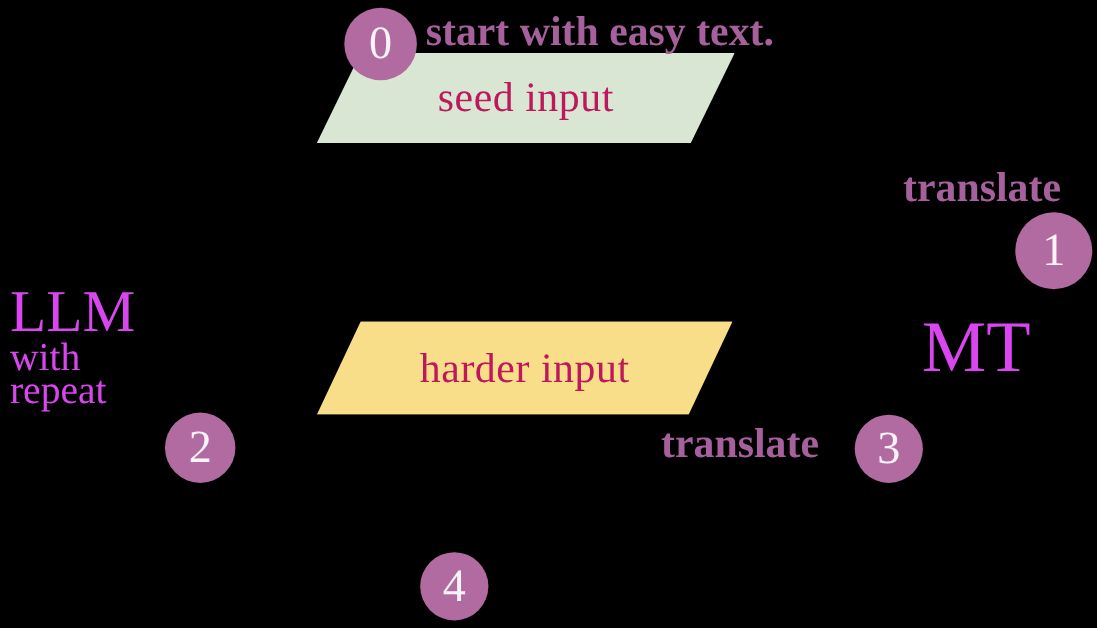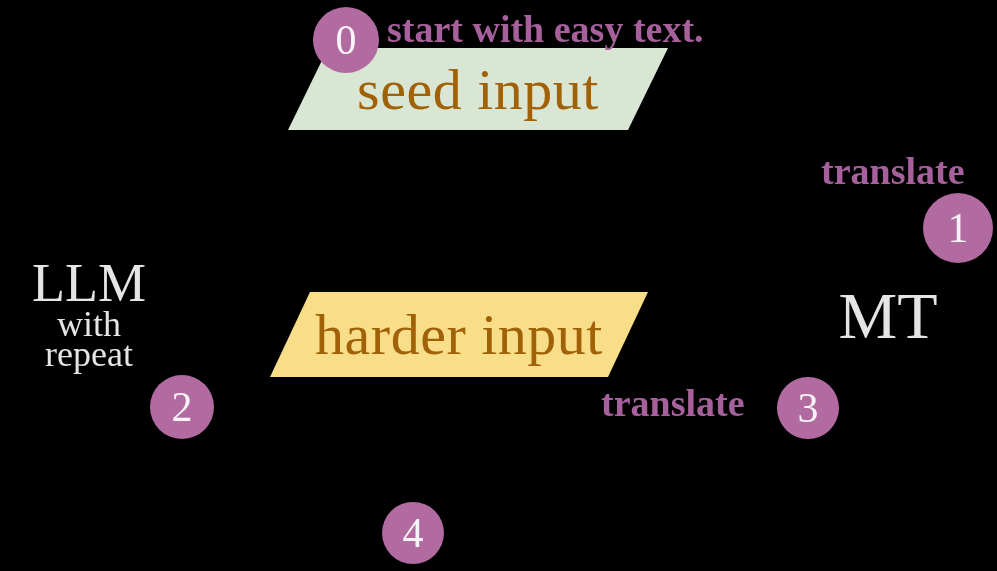--- a/index.html
+++ b/index.html
@@ -23,36 +23,36 @@
     align-items: center;
     justify-content: center;
     clip-path: polygon(40px 0, 100% 0, calc(100% - 40px) 100%, 0 100%);
   }
   .node-seed {
     left: 288px; top: 48px;
     width: 380px; height: 82px;
     background: #d8e6d3;
   }
   .node-harder {
-    left: 270px; top: 292px;
+    left: 288px; top: 292px;
     width: 378px; height: 85px;
     background: #f9de8a;
   }
   .node-label {
-    font-size: 58px;
-    color: #a16207;
+    font-size: 38px;
+    color: #be185d;
     white-space: nowrap;
     letter-spacing: 0.5px;
   }
 
   
   .actor {
     position: absolute;
-    color: #e5e5e5;
-    text-align: center;
+    color: #d946ef;
+    text-align: left;
   }
   .actor-llm { left: 9px; top: 256px; width: 160px; }
   .actor-title { font-size: 54px; line-height: 1.0; }
   .actor-sub { font-size: 36px; line-height: 0.82; }
   .actor-mt { left: 838px; top: 278px; width: 100px; font-size: 66px; }
 
   
   .step-circle {
     position: absolute;
     border-radius: 50%;

